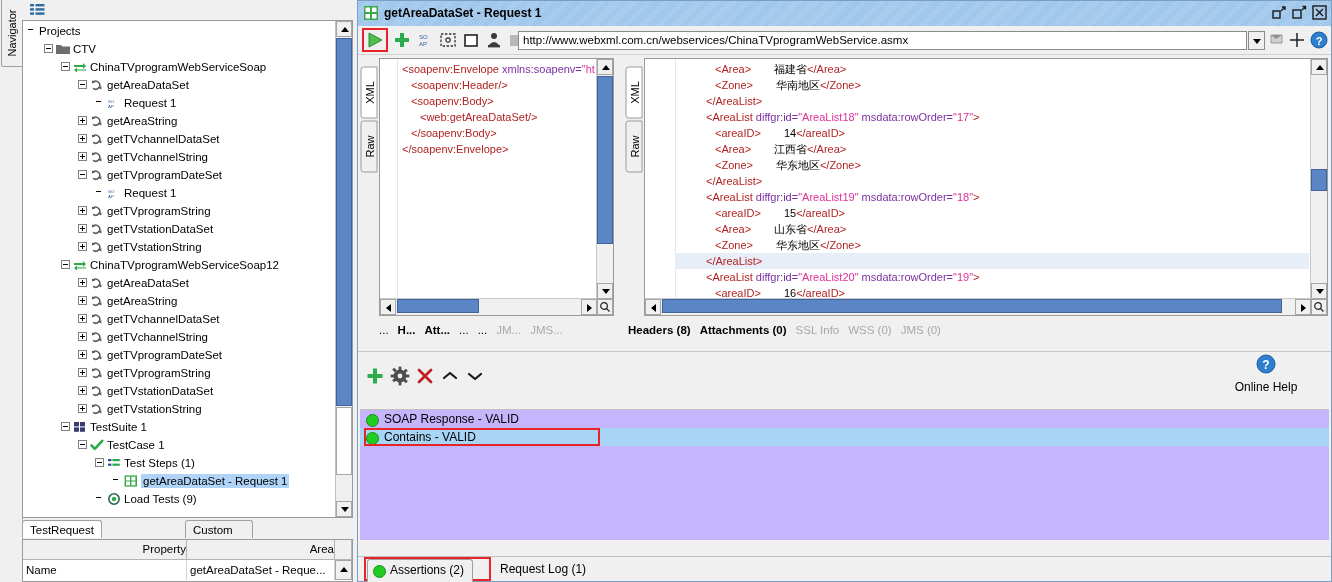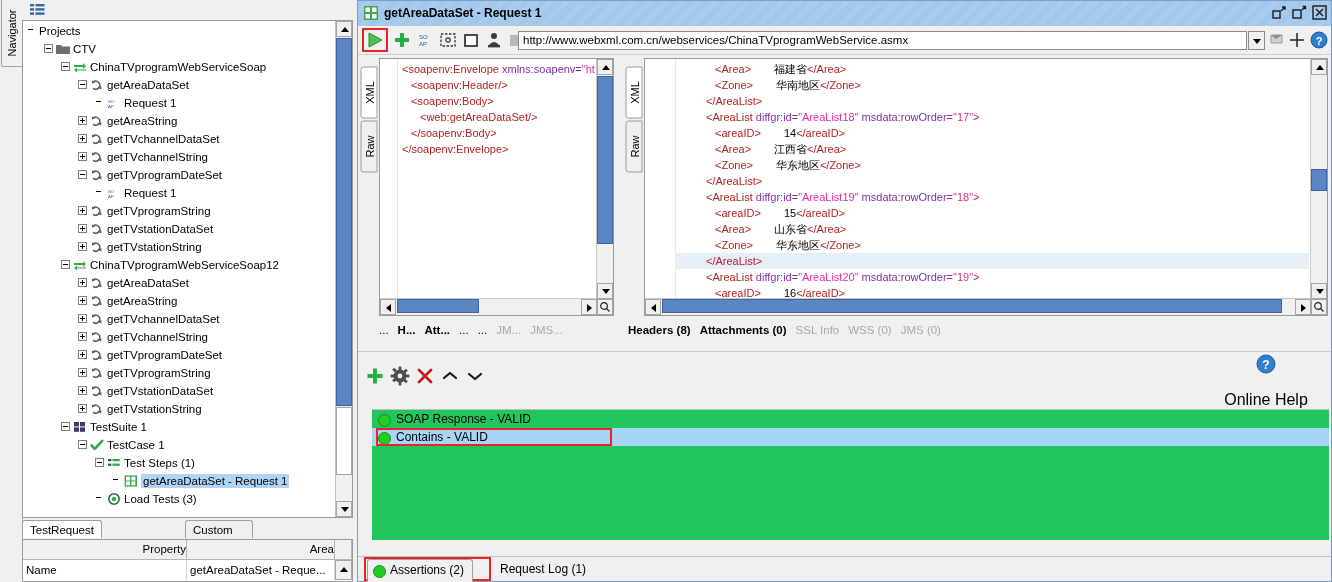--- a/index.html
+++ b/index.html
@@ -188,25 +188,25 @@
   .etab.bold { font-weight:bold; }
 
   .split-h {
     position:absolute; left:0; right:0; top:350px; height:1px; background:#c8c8c8;
   }
 
   
   .asrt-tb { position:absolute; left:6px; top:364px; height:24px; }
   .asrt-ic { display:inline-block; width:22px; height:22px; position:relative; vertical-align:top; }
   .help-box { position:absolute; right:10px; top:352px; width:110px; text-align:center; }
-  .help-box .hlbl { font-size:16px; margin-top:14px; }
+  .help-box .hlbl { font-size:12px; margin-top:3px; }
 
   .asrt-list {
-    position:absolute; left:14px; top:408px; right:2px; height:130px;
-    background:#22c55e; border-top:1px solid #c0c0c0;
+    position:absolute; left:2px; top:408px; right:2px; height:130px;
+    background:#c4b5fd; border-top:1px solid #c0c0c0;
   }
   .asrt-row { height:18px; line-height:18px; font-size:12px; position:relative; padding-left:24px; }
   .asrt-row.sel { background:#a8d4f5; }
   .bullet { position:absolute; left:6px; top:4px; width:11px; height:11px; border-radius:50%; }
   .asrt-hl { position:absolute; left:4px; top:0; width:236px; height:18px; border:2px solid #e8242a; box-sizing:border-box; }
 
   .bottom-tabs {
     position:absolute; left:0; right:0; bottom:0; height:24px;
     border-top:1px solid #c0c0c0; background:#f0f0f0;
   }
@@ -362,21 +362,21 @@
         <div class="tree-row sel"><span style="display:inline-block;width:89px"></span><span class="exp none"></span><span class="ic"><svg width="14" height="12" viewBox="0 0 14 12">
               <rect x="0.6" y="0.4" width="12.4" height="11.2" fill="#3aa84a"></rect>
               <rect x="2" y="1.7" width="4" height="3.8" fill="#ffffff"></rect>
               <rect x="7.4" y="1.7" width="4" height="3.8" fill="#ffffff"></rect>
               <rect x="2" y="6.5" width="4" height="3.8" fill="#ffffff"></rect>
               <rect x="7.4" y="6.5" width="4" height="3.8" fill="#ffffff"></rect>
             </svg></span><span class="lbl">getAreaDataSet - Request 1</span></div>
         <div class="tree-row"><span style="display:inline-block;width:72px"></span><span class="exp none"></span><span class="ic"><svg width="14" height="12" viewBox="0 0 14 12">
               <circle cx="7" cy="6" r="5.2" fill="none" stroke="#2a6b4a" stroke-width="1.6"></circle>
               <circle cx="7" cy="6" r="2.2" fill="#2cab4b"></circle>
-            </svg></span><span class="lbl">Load Tests (3)</span></div>
+            </svg></span><span class="lbl">Load Tests (9)</span></div>
       </div>
     <div class="tree-scroll">
       <div class="sb-btn up">
           <i class="arr u"></i>
         </div>
       <div class="sb-thumb" style="top:17px;height:368px;"></div>
       <div class="sb-thumb white" style="top:386px;height:68px;"></div>
       <div class="sb-btn down">
           <i class="arr d"></i>
         </div>

